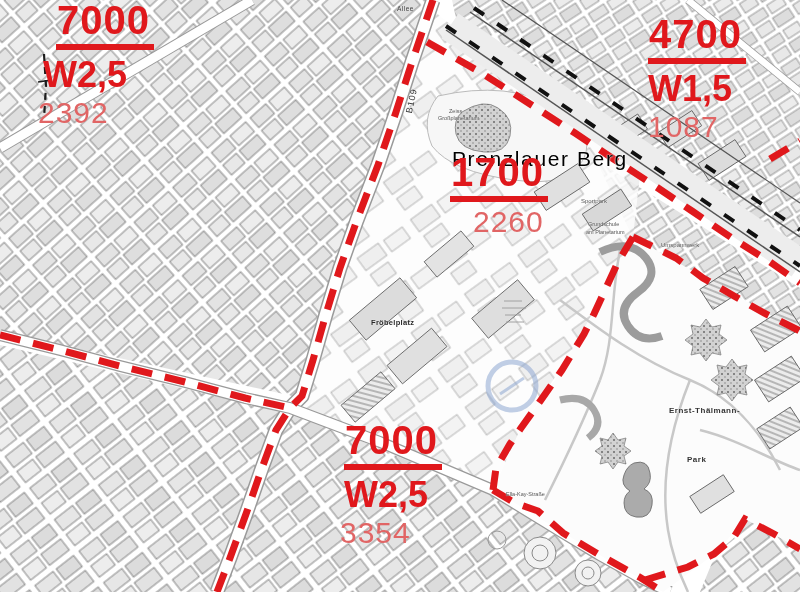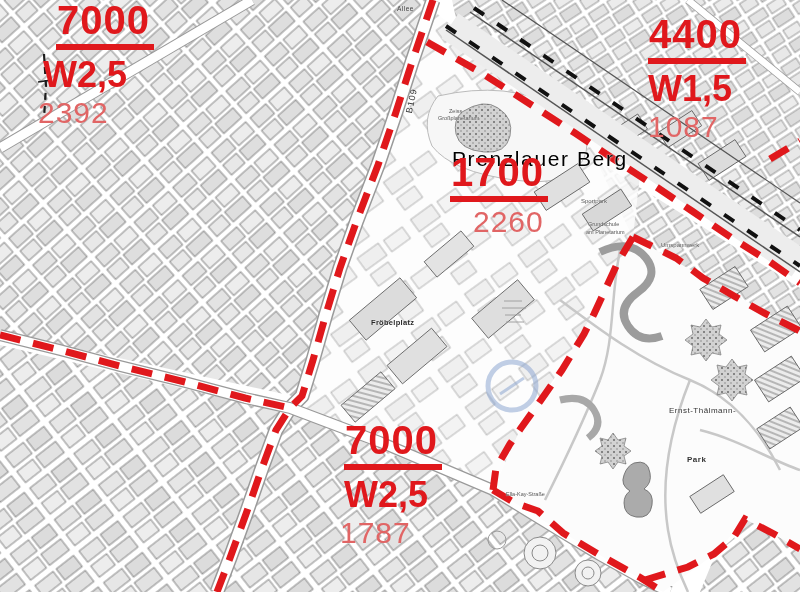--- a/index.html
+++ b/index.html
@@ -192,41 +192,41 @@
   <div id="tiny-labels">
       <div class="tiny" style="left: 397px; top: 5px; font-size: 6.5px; font-weight: 400; color: rgb(51, 51, 51); letter-spacing: 0.5px;">Allee</div>
       <div class="tiny" style="left: 404px; top: 112px; font-size: 9px; font-weight: 400; color: rgb(51, 51, 51); letter-spacing: 1px; transform: rotate(-78deg);">B109</div>
       <div class="tiny" style="left: 449px; top: 108px; font-size: 5.5px; font-weight: 400; color: rgb(85, 85, 85); letter-spacing: 0px;">Zeiss</div>
       <div class="tiny" style="left: 438px; top: 115px; font-size: 5.5px; font-weight: 400; color: rgb(85, 85, 85); letter-spacing: 0px;">Großplanetarium</div>
       <div class="tiny" style="left: 581px; top: 198px; font-size: 6px; font-weight: 400; color: rgb(85, 85, 85); letter-spacing: 0px;">Sportpark</div>
       <div class="tiny" style="left: 588px; top: 221px; font-size: 5.5px; font-weight: 400; color: rgb(85, 85, 85); letter-spacing: 0px;">Grundschule</div>
       <div class="tiny" style="left: 586px; top: 229px; font-size: 5.5px; font-weight: 400; color: rgb(85, 85, 85); letter-spacing: 0px;">am Planetarium</div>
       <div class="tiny" style="left: 661px; top: 242px; font-size: 6px; font-weight: 400; color: rgb(85, 85, 85); letter-spacing: 0px;">Umspannwerk</div>
       <div class="tiny" style="left: 371px; top: 318px; font-size: 7.5px; font-weight: 700; color: rgb(42, 42, 42); letter-spacing: 0.3px; text-align: center;">Fröbelplatz</div>
-      <div class="tiny" style="left: 669px; top: 406px; font-size: 8px; font-weight: 400; color: rgb(51, 51, 51); letter-spacing: 0.5px;">Ernst-Thälmann-</div>
+      <div class="tiny" style="left: 669px; top: 406px; font-size: 8px; font-weight: 700; color: rgb(51, 51, 51); letter-spacing: 0.5px;">Ernst-Thälmann-</div>
       <div class="tiny" style="left: 687px; top: 455px; font-size: 8px; font-weight: 700; color: rgb(51, 51, 51); letter-spacing: 0.5px;">Park</div>
       <div class="tiny" style="left: 506px; top: 491px; font-size: 5.5px; font-weight: 400; color: rgb(85, 85, 85); letter-spacing: 0px;">Ella-Kay-Straße</div>
     </div>
 
   <div class="zone zone-tl">
     <div class="val">7000</div>
     <div class="typ">W2,5</div>
     <div class="ind">2392</div>
   </div>
 
   <div class="zone zone-tr">
-    <div class="val">4400</div>
+    <div class="val">4700</div>
     <div class="typ">W1,5</div>
     <div class="ind">1087</div>
   </div>
 
   <div class="zone zone-c">
     <div class="val">1700</div>
     <div class="ind">2260</div>
   </div>
 
   <div class="zone zone-bc">
     <div class="val">7000</div>
     <div class="typ">W2,5</div>
-    <div class="ind">1787</div>
+    <div class="ind">3354</div>
   </div>
 
 </div>
 
 </body></html>

